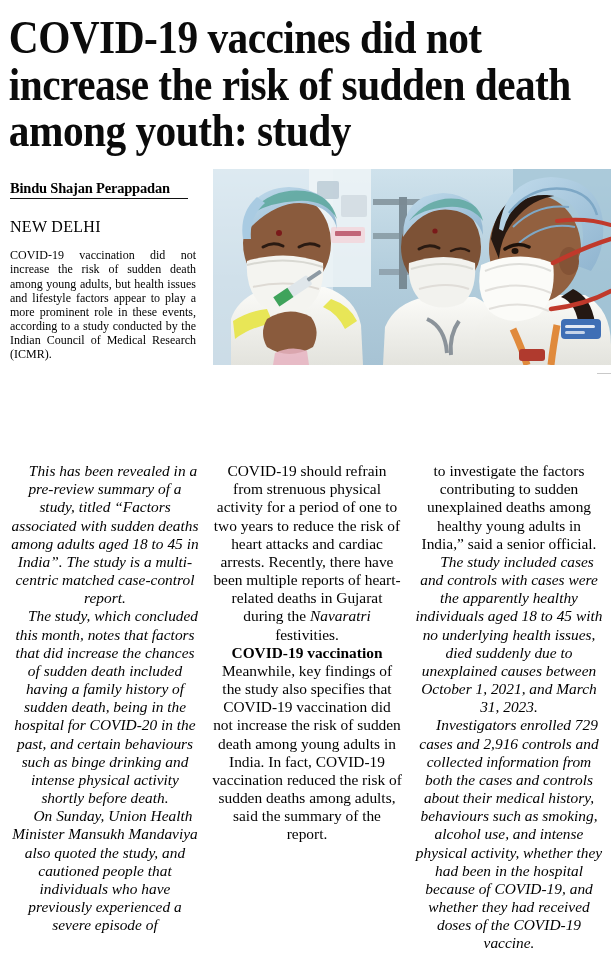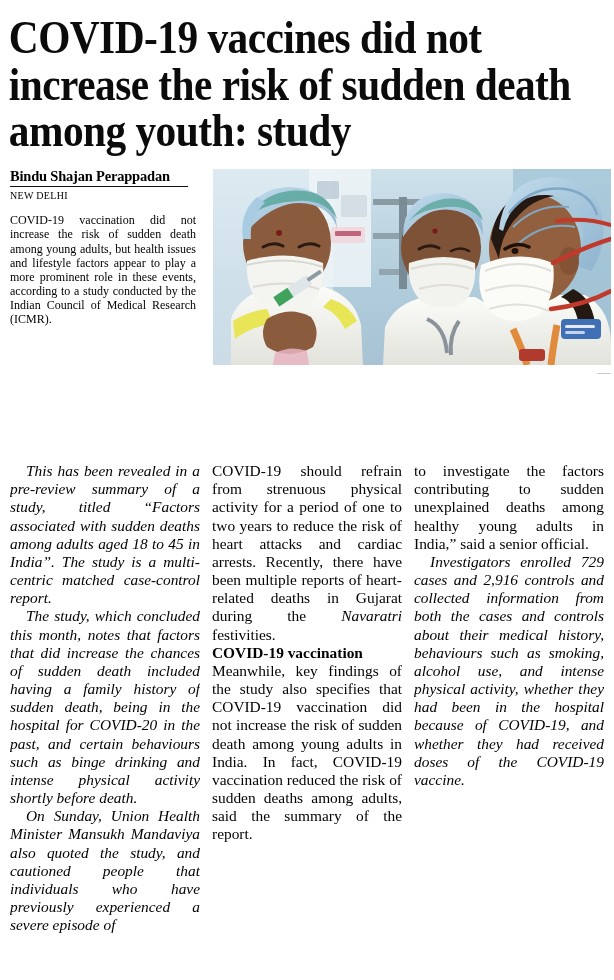--- a/index.html
+++ b/index.html
@@ -40,38 +40,38 @@
 
   
   .topblock {
     position: relative;
     margin-top: 14px;
     height: 248px;
   }
   .byline-col {
     position: absolute;
     left: 10px;
-    top: 0;
+    top: 12px;
     width: 186px;
   }
   .byline-name {
     font-weight: 700;
     font-size: 14.5px;
     line-height: 1.15;
     letter-spacing: -0.2px;
     padding-bottom: 2px;
     border-bottom: 1.4px solid #111;
     display: block;
     width: 178px;
   }
   .byline-place {
     display: block;
-    font-size: 10px;
+    font-size: 16px;
     letter-spacing: 0.3px;
-    margin-top: 3px;
+    margin-top: 19px;
     font-variant: small-caps;
     text-transform: uppercase;
   }
   .byline-body {
     margin-top: 12px;
     font-size: 12px;
     line-height: 1.18;
     text-align: justify;
     text-justify: inter-word;
     hyphens: auto;
@@ -127,20 +127,21 @@
     width: 190px;
     font-size: 15.4px;
     line-height: 1.18;
     text-align: justify;
     text-justify: inter-word;
     hyphens: auto;
     overflow: hidden;
   }
   .col p {
     margin: 0;
+    text-align: center;
   }
   .col p.indent {
     text-indent: 16px;
     font-style: italic;
   }
   .subhead {
     font-weight: 700;
     font-size: 15.4px;
     line-height: 1.18;
     margin: 0;
@@ -290,17 +291,18 @@
         <p class="indent">The study, which concluded this month, notes that factors that did increase the chances of sudden death included having a family history of sudden death, being in the hospital for COVID-20 in the past, and certain behaviours such as binge drinking and intense physical activity shortly before death.</p>
         <p class="indent">On Sunday, Union Health Minister Mansukh Mandaviya also quoted the study, and cautioned people that individuals who have previously experienced a severe episode of</p>
       </div>
     <div class="col">
         <p>COVID-19 should refrain from strenuous physical activity for a period of one to two years to reduce the risk of heart attacks and cardiac arrests. Recently, there have been multiple reports of heart-related deaths in Gujarat during the <span class="it">Navaratri</span> festivities.</p>
         <p class="subhead">COVID-19 vaccination</p>
         <p>Meanwhile, key findings of the study also specifies that COVID-19 vaccination did not increase the risk of sudden death among young adults in India. In fact, COVID-19 vaccination reduced the risk of sudden deaths among adults, said the summary of the report.</p>
       </div>
     <div class="col">
         <p>to investigate the factors contributing to sudden unexplained deaths among healthy young adults in India,” said a senior official.</p>
+        <p class="indent">The study included cases and controls with cases were the apparently healthy individuals aged 18 to 45 with no underlying health issues, died suddenly due to unexplained causes between October 1, 2021, and March 31, 2023.</p>
         <p class="indent">Investigators enrolled 729 cases and 2,916 controls and collected information from both the cases and controls about their medical history, behaviours such as smoking, alcohol use, and intense physical activity, whether they had been in the hospital because of COVID-19, and whether they had received doses of the COVID-19 vaccine.</p>
       </div>
   </div>
 
 </div>
 
 </body></html>

